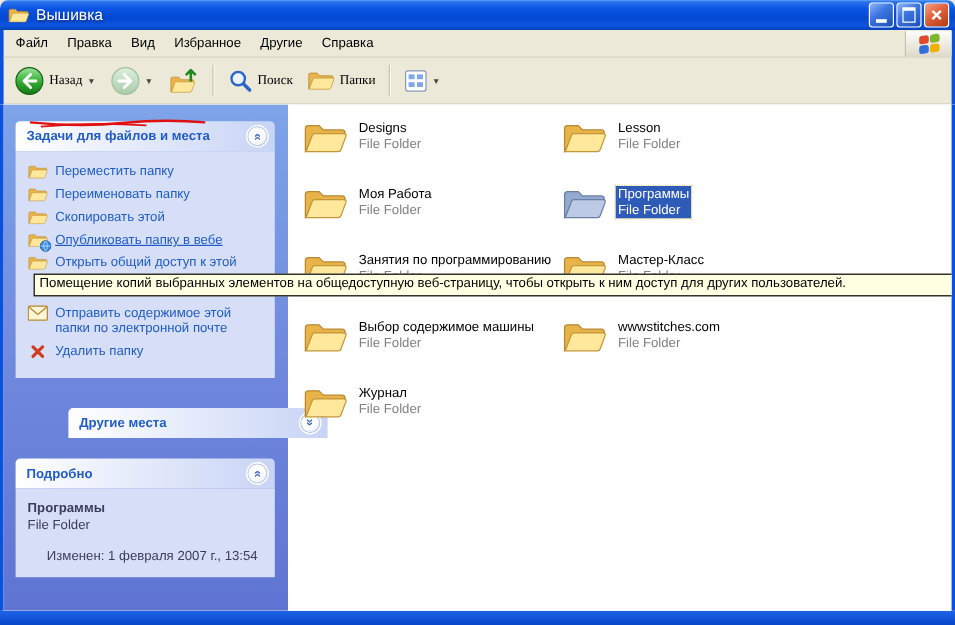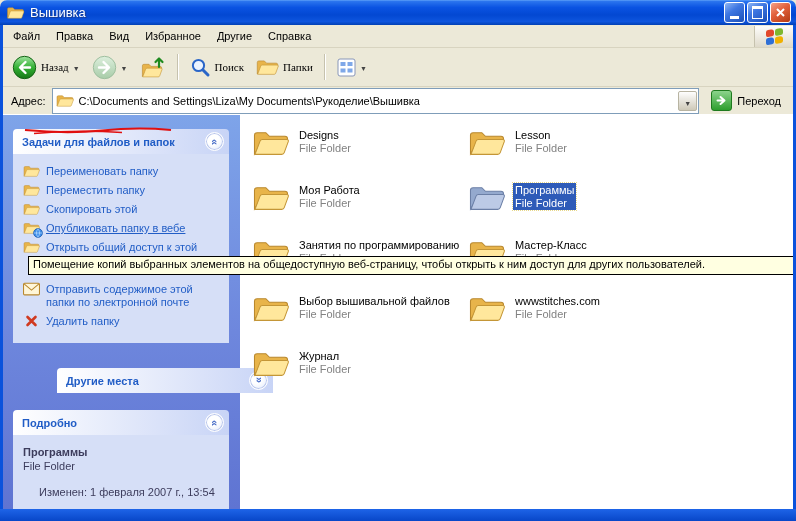--- a/index.html
+++ b/index.html
@@ -190,63 +190,43 @@
           <rect x="1" y="1" width="17" height="17" rx="2" fill="#fff" stroke="#8896B8"></rect>
           <rect x="3.5" y="4" width="5" height="4" fill="#7FA8E8"></rect>
             <rect x="10.5" y="4" width="5" height="4" fill="#7FA8E8"></rect>
           <rect x="3.5" y="10.5" width="5" height="4" fill="#7FA8E8"></rect>
             <rect x="10.5" y="10.5" width="5" height="4" fill="#7FA8E8"></rect>
         </svg>
         <span class="dd"></span>
       </button>
     </div>
 
-    <div class="addressbar">
-      <span class="addr-label">Адрес:</span>
-      <div class="addr-combo">
-        <svg width="18" height="15" viewBox="0 0 36 30">
-            <use href="#sym-folder"></use>
-          </svg>
-        <span class="addr-text">C:\Documents and Settings\Liza\My Documents\Рукоделие\Вышивка</span>
-        <span class="addr-dd">
-            <span class="dd"></span>
-          </span>
-      </div>
-      <button class="go-btn">
-        <span class="go-ico">
-          <svg width="11" height="11" viewBox="0 0 11 11">
-              <path d="M1.5 5.5 H7 M4.5 2 L8.5 5.5 L4.5 9" stroke="#fff" stroke-width="2" fill="none" stroke-linecap="round" stroke-linejoin="round"></path>
-            </svg>
-        </span>
-        <span>Переход</span>
-      </button>
-    </div>
   </div>
 
   <div class="content">
 
     <div class="sidebar">
 
       <div class="sbox">
         <div class="sbox-head">
-          <span>Задачи для файлов и папок</span>
+          <span>Задачи для файлов и места</span>
           <span class="chev"></span>
         </div>
         <div class="sbox-body">
           <div class="task">
             <svg class="s-ico" viewBox="0 0 36 30">
                 <use href="#sym-folder"></use>
               </svg>
-            <span class="lbl">Переименовать папку</span>
+            <span class="lbl">Переместить папку</span>
           </div>
           <div class="task">
             <svg class="s-ico" viewBox="0 0 36 30">
                 <use href="#sym-folder"></use>
               </svg>
-            <span class="lbl">Переместить папку</span>
+            <span class="lbl">Переименовать папку</span>
           </div>
           <div class="task">
             <svg class="s-ico" viewBox="0 0 36 30">
                 <use href="#sym-folder"></use>
               </svg>
             <span class="lbl">Скопировать этой</span>
           </div>
           <div class="task publish">
             <span class="ico-wrap">
               <svg class="s-ico" viewBox="0 0 36 30">
@@ -365,21 +345,21 @@
             <div class="fname">Мастер-Класс</div>
         <div class="ftype">File Folder</div>
           </div>
       </div>
 
       <div class="file" style="left:12px;top:178px">
         <svg class="ficon" viewBox="0 0 36 30">
             <use href="#sym-folder"></use>
           </svg>
         <div class="lblock">
-            <div class="fname">Выбор вышивальной файлов</div>
+            <div class="fname">Выбор содержимое машины</div>
         <div class="ftype">File Folder</div>
           </div>
       </div>
 
       <div class="file" style="left:228px;top:178px">
         <svg class="ficon" viewBox="0 0 36 30">
             <use href="#sym-folder"></use>
           </svg>
         <div class="lblock">
             <div class="fname">wwwstitches.com</div>

